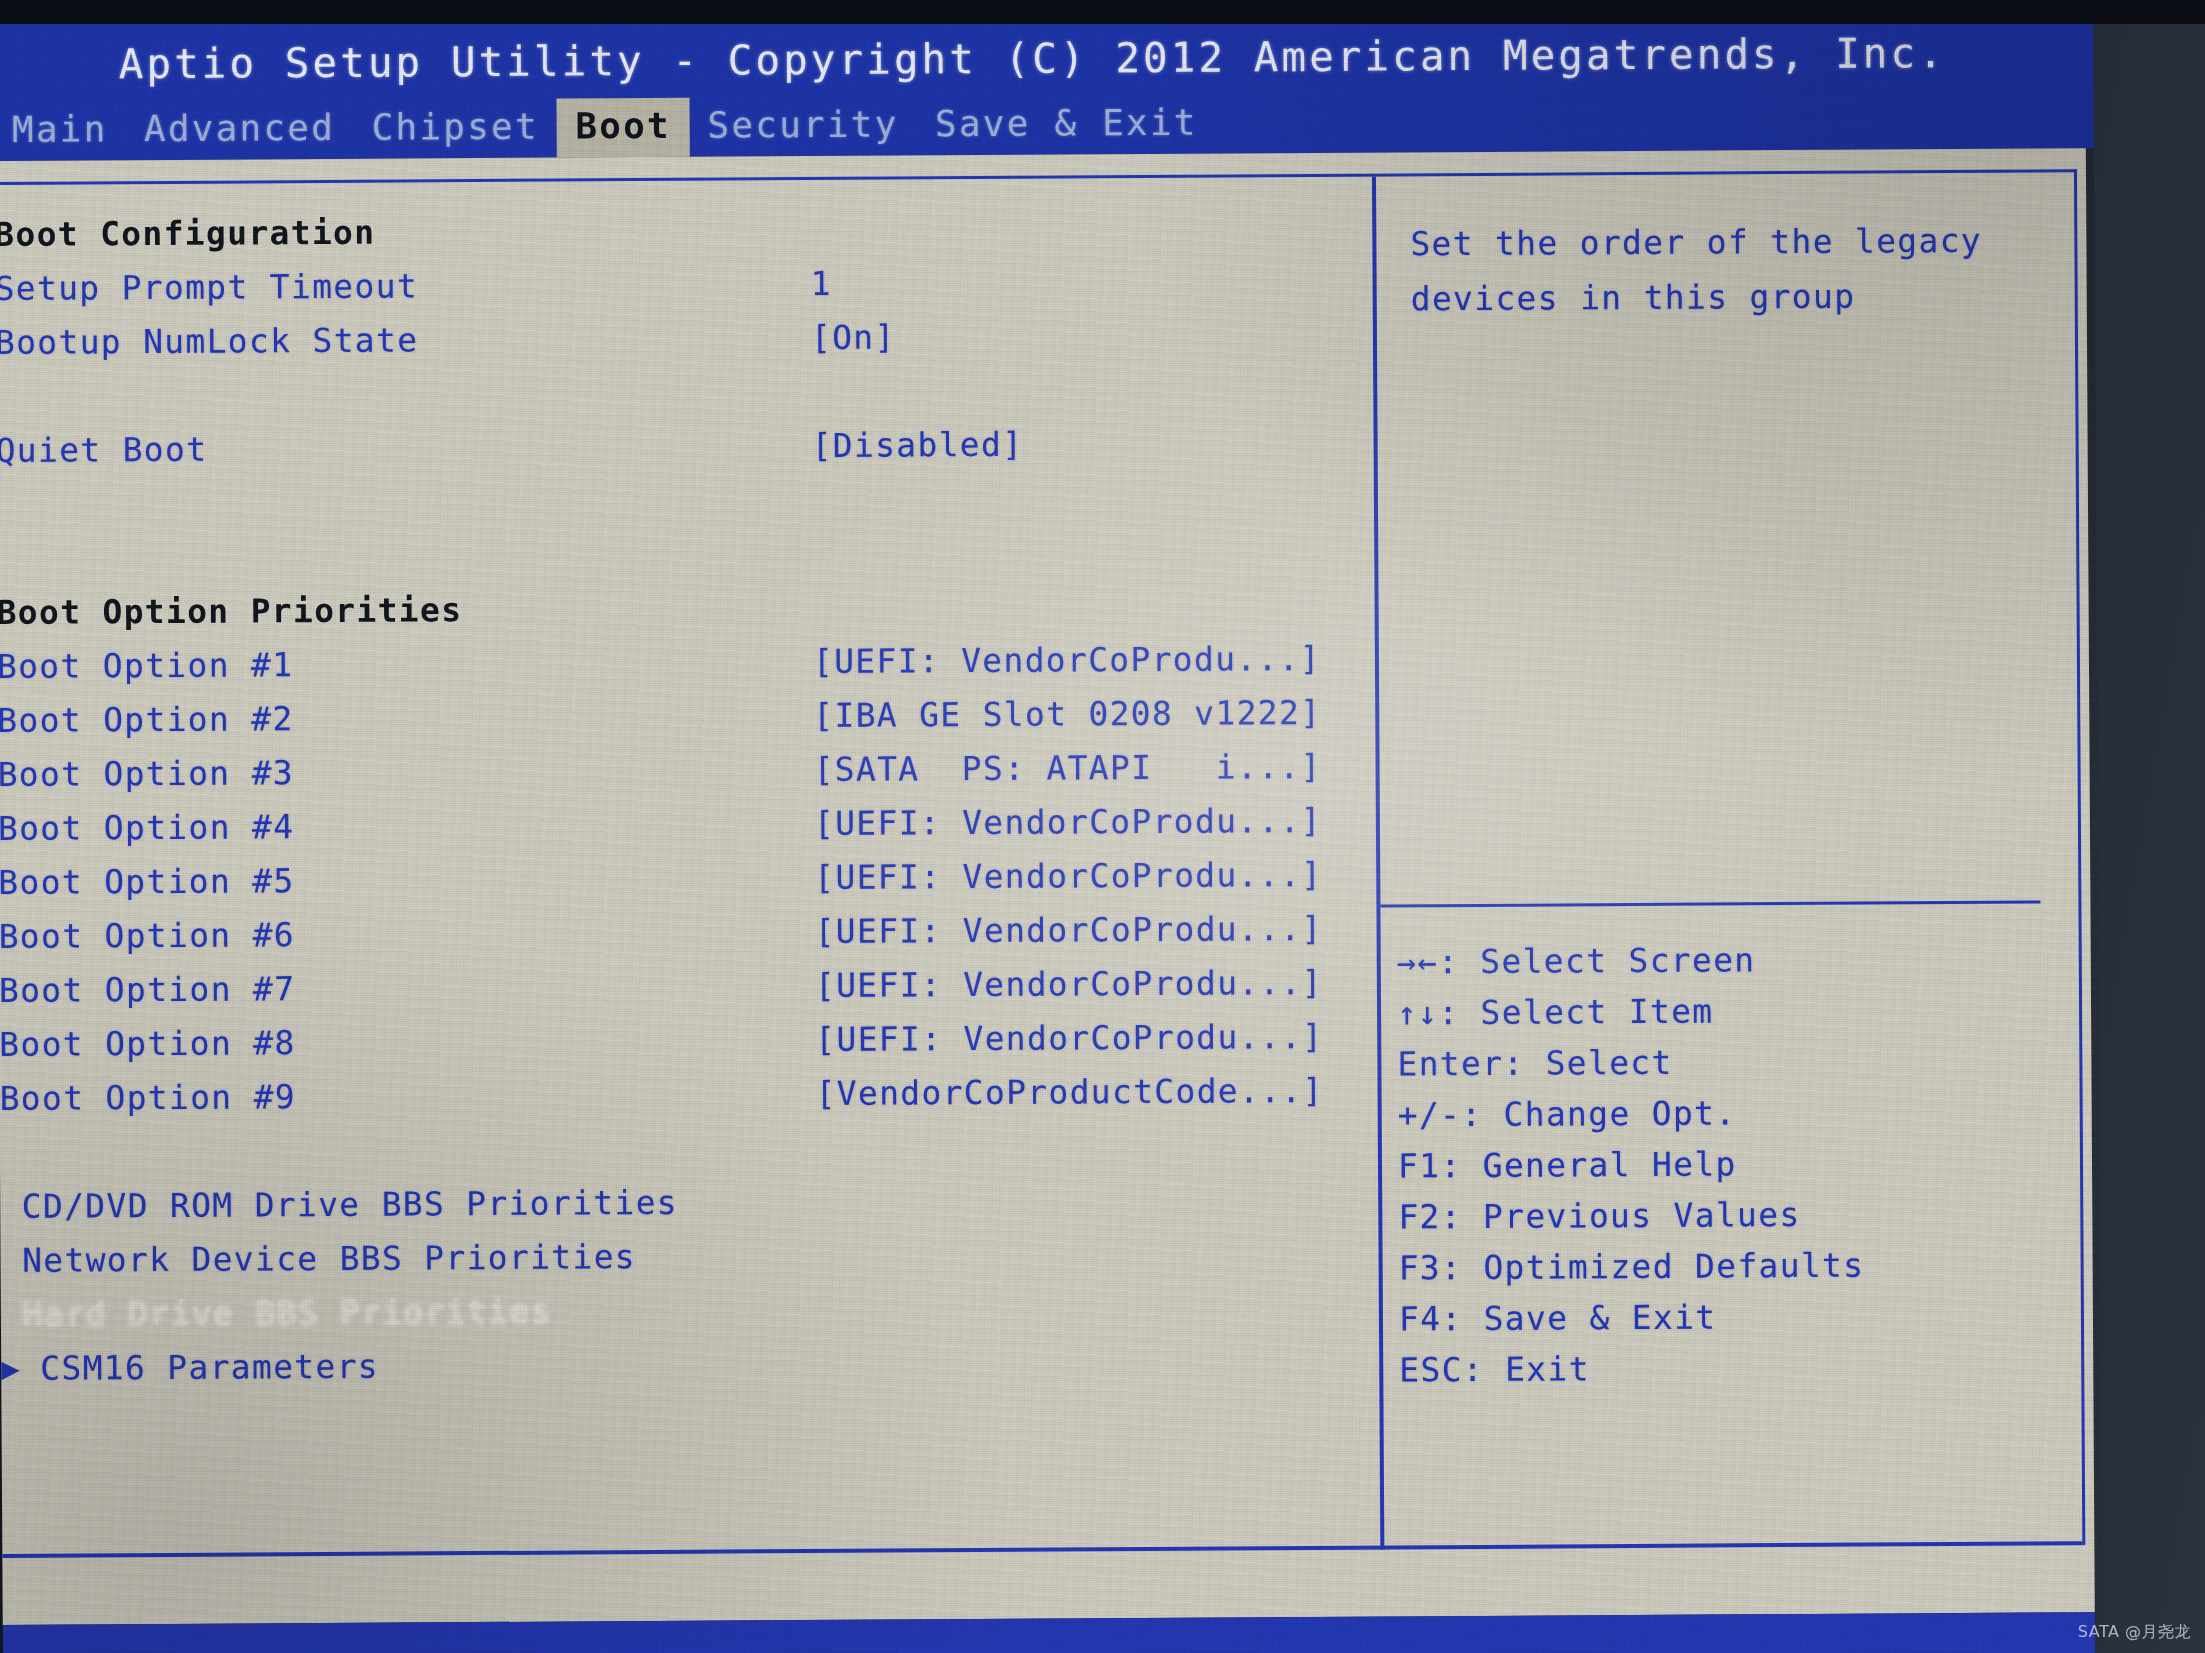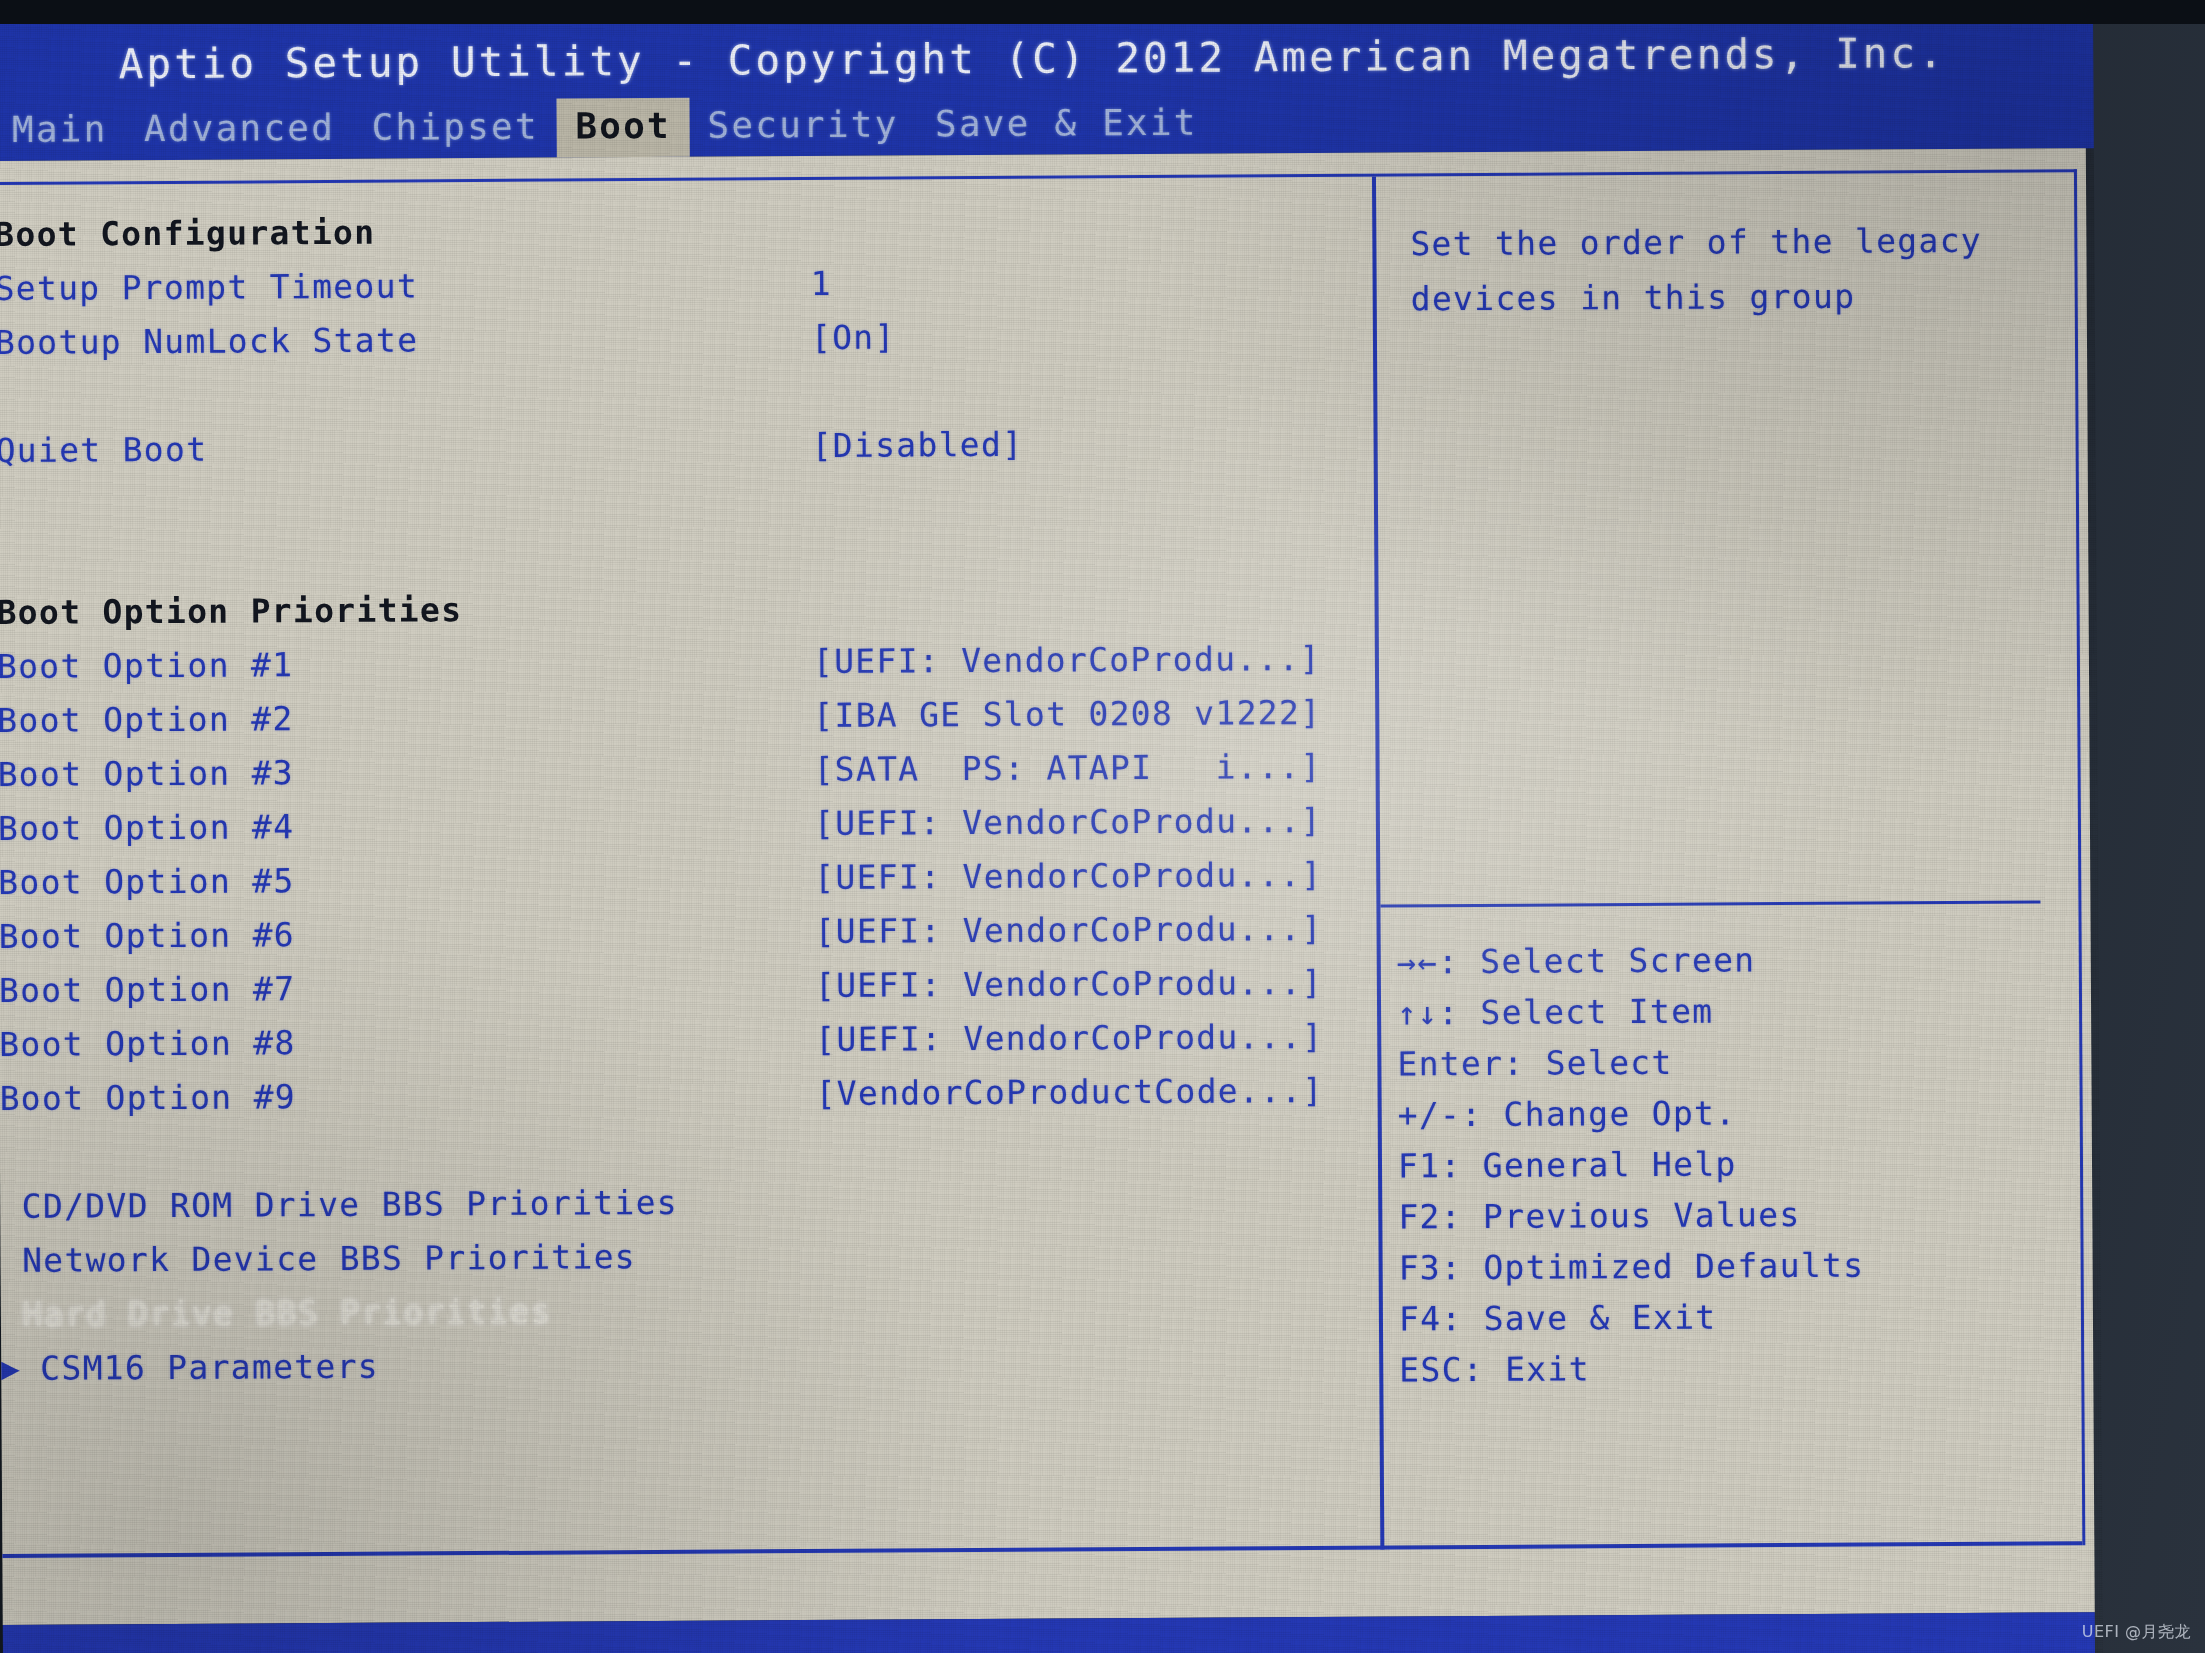--- a/index.html
+++ b/index.html
@@ -289,15 +289,15 @@
     </div>
 
     <div class="bottombar"></div>
 
     <div class="scanlines"></div>
     <div class="glare"></div>
   </div>
 
   <div class="topblack"></div>
 
-  <div class="watermark">UEFI @月尧龙</div>
+  <div class="watermark">SATA @月尧龙</div>
 </div>
 
 
 </body></html>

